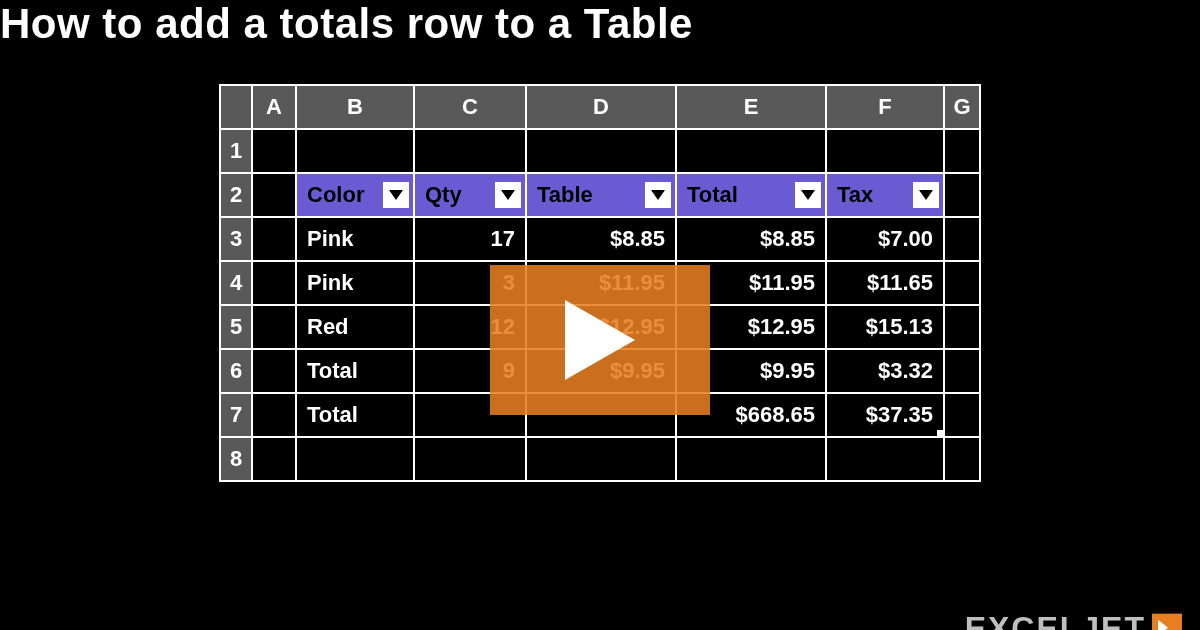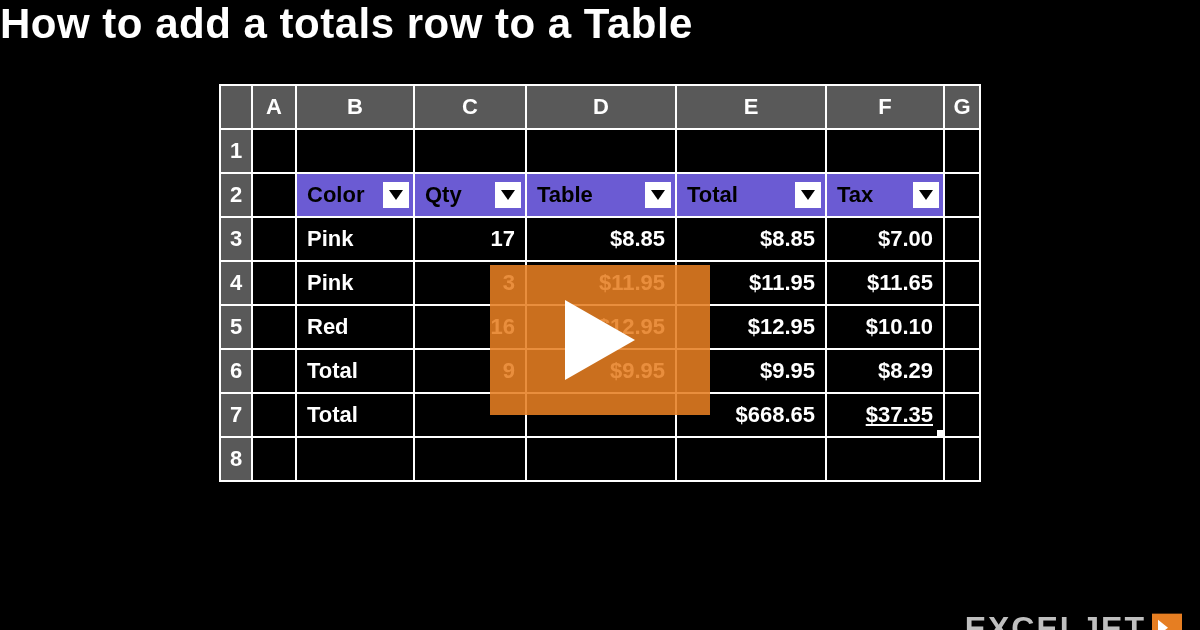--- a/index.html
+++ b/index.html
@@ -88,21 +88,21 @@
 
   
   .sel-handle {
     position: absolute;
     right: -2px;
     bottom: -2px;
     width: 8px;
     height: 8px;
     background: #fff;
   }
-  td.cell.rel { position: relative; text-decoration: underline; }
+  td.cell.rel { position: relative; }
 
   
   .play-overlay {
     position: absolute;
     left: 50%;
     top: 54%;
     transform: translate(-50%, -50%);
     width: 220px;
     height: 150px;
     background: rgba(230,126,34,0.88);
@@ -248,35 +248,35 @@
       <td class="cell right">$11.95</td>
       <td class="cell right">$11.95</td>
       <td class="cell right">$11.65</td>
       <td class="cell empty"></td>
     </tr>
 
     <tr>
       <th class="rowhdr">5</th>
       <td class="cell empty"></td>
       <td class="cell left">Red</td>
-      <td class="cell right">16</td>
+      <td class="cell right">12</td>
       <td class="cell right">$12.95</td>
       <td class="cell right">$12.95</td>
-      <td class="cell right">$10.10</td>
+      <td class="cell right">$15.13</td>
       <td class="cell empty"></td>
     </tr>
 
     <tr>
       <th class="rowhdr">6</th>
       <td class="cell empty"></td>
       <td class="cell left">Total</td>
       <td class="cell right">9</td>
       <td class="cell right">$9.95</td>
       <td class="cell right">$9.95</td>
-      <td class="cell right">$8.29</td>
+      <td class="cell right">$3.32</td>
       <td class="cell empty"></td>
     </tr>
 
     <tr class="totals">
       <th class="rowhdr">7</th>
       <td class="cell empty"></td>
       <td class="cell left">Total</td>
       <td class="cell empty"></td>
       <td class="cell empty"></td>
       <td class="cell right">$668.65</td>

